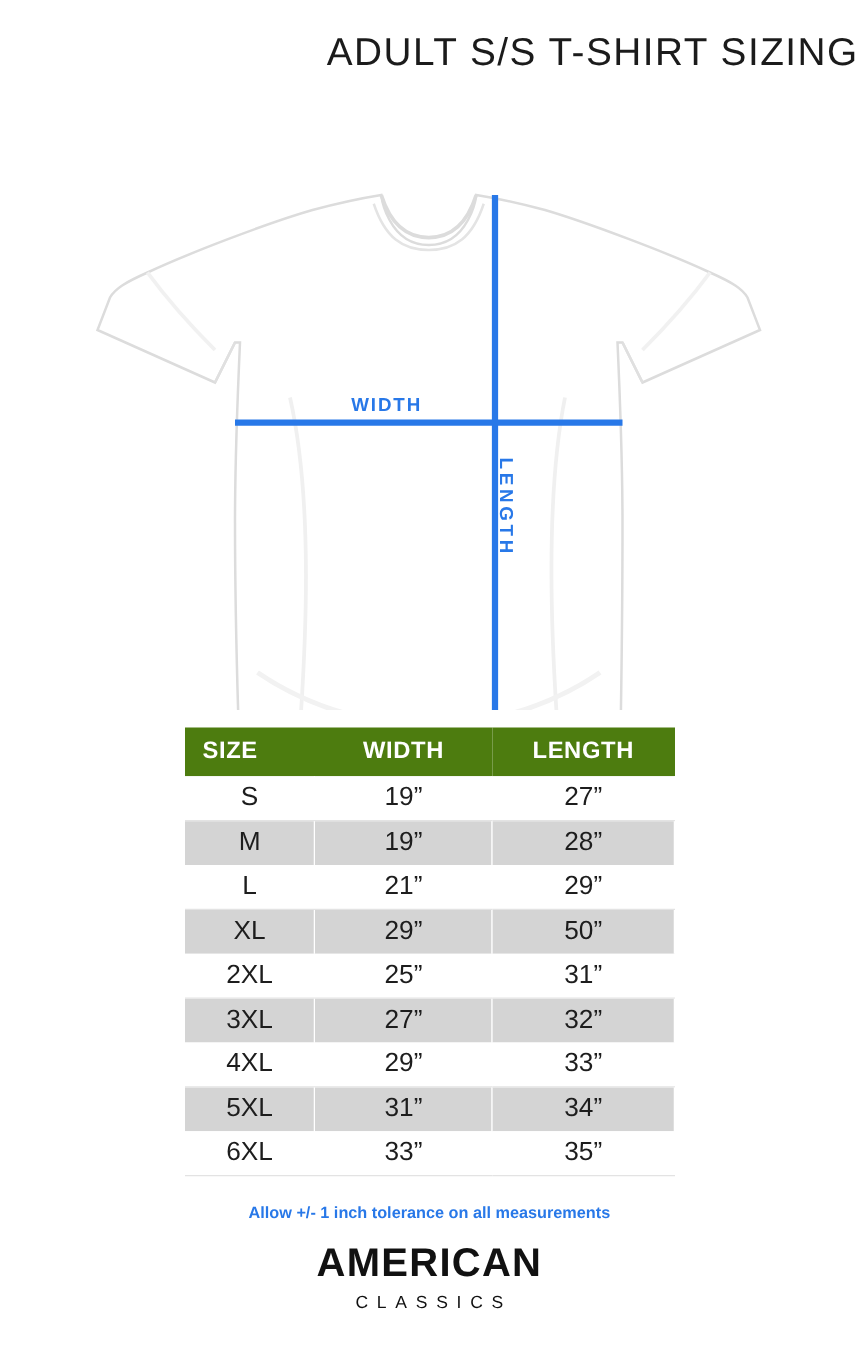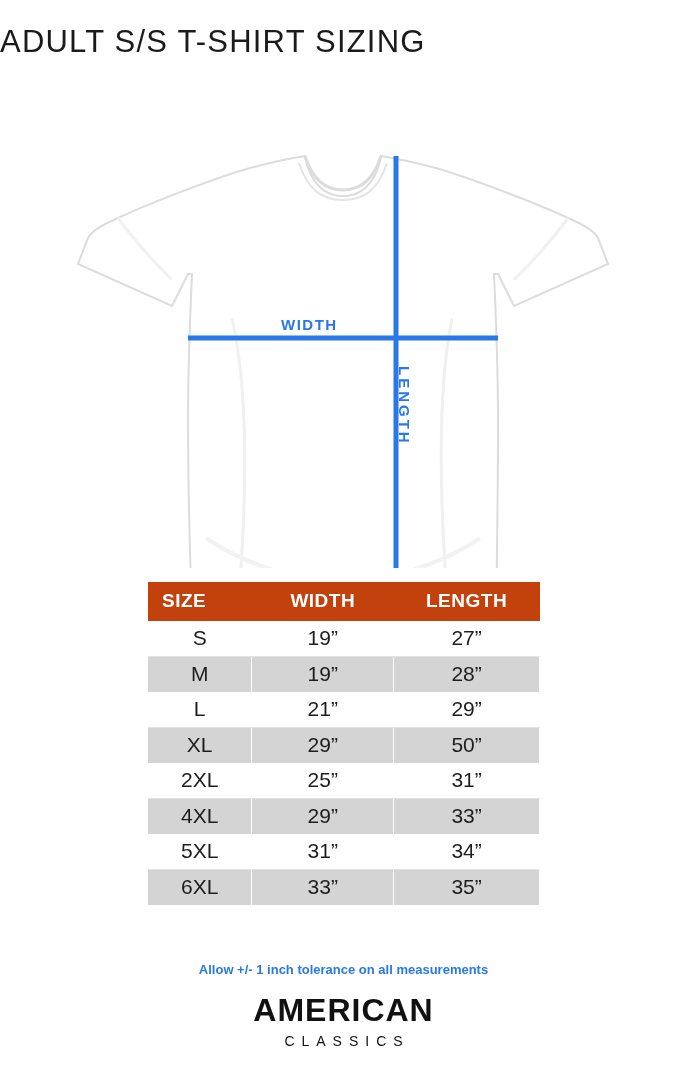--- a/index.html
+++ b/index.html
@@ -7,21 +7,21 @@
     width:687px; height:1080px;
     background:#ffffff;
     font-family:"Liberation Sans", sans-serif;
     color:#1a1a1a;
     overflow:hidden;
   }
   .page { position:relative; width:687px; height:1080px; }
 
   
   .title {
-    text-align:left;
+    text-align:right;
     font-size:31px;
     letter-spacing:1.2px;
     font-weight:400;
     color:#1b1b1b;
     padding-top:24px;
   }
 
   
   .shirt-area {
     position:relative;
@@ -46,21 +46,21 @@
   }
 
   
   .table-wrap {
     position:absolute;
     left:148px; top:582px;
     width:392px;
   }
   table { border-collapse:collapse; width:392px; }
   thead th {
-    background:#c2410c;
+    background:#4d7c0f;
     color:#ffffff;
     font-size:19px;
     font-weight:bold;
     letter-spacing:.5px;
     padding:8px 0 9px 0;
     text-align:center;
   }
   thead th.col-size { text-align:left; padding-left:14px; width:104px; }
   thead th.col-width { width:142px; }
   thead th.col-length { width:146px; }
@@ -193,20 +193,25 @@
           <td>XL</td>
           <td>29”</td>
           <td>50”</td>
         </tr>
         <tr>
           <td>2XL</td>
           <td>25”</td>
           <td>31”</td>
         </tr>
         <tr>
+          <td>3XL</td>
+          <td>27”</td>
+          <td>32”</td>
+        </tr>
+        <tr>
           <td>4XL</td>
           <td>29”</td>
           <td>33”</td>
         </tr>
         <tr>
           <td>5XL</td>
           <td>31”</td>
           <td>34”</td>
         </tr>
         <tr>

